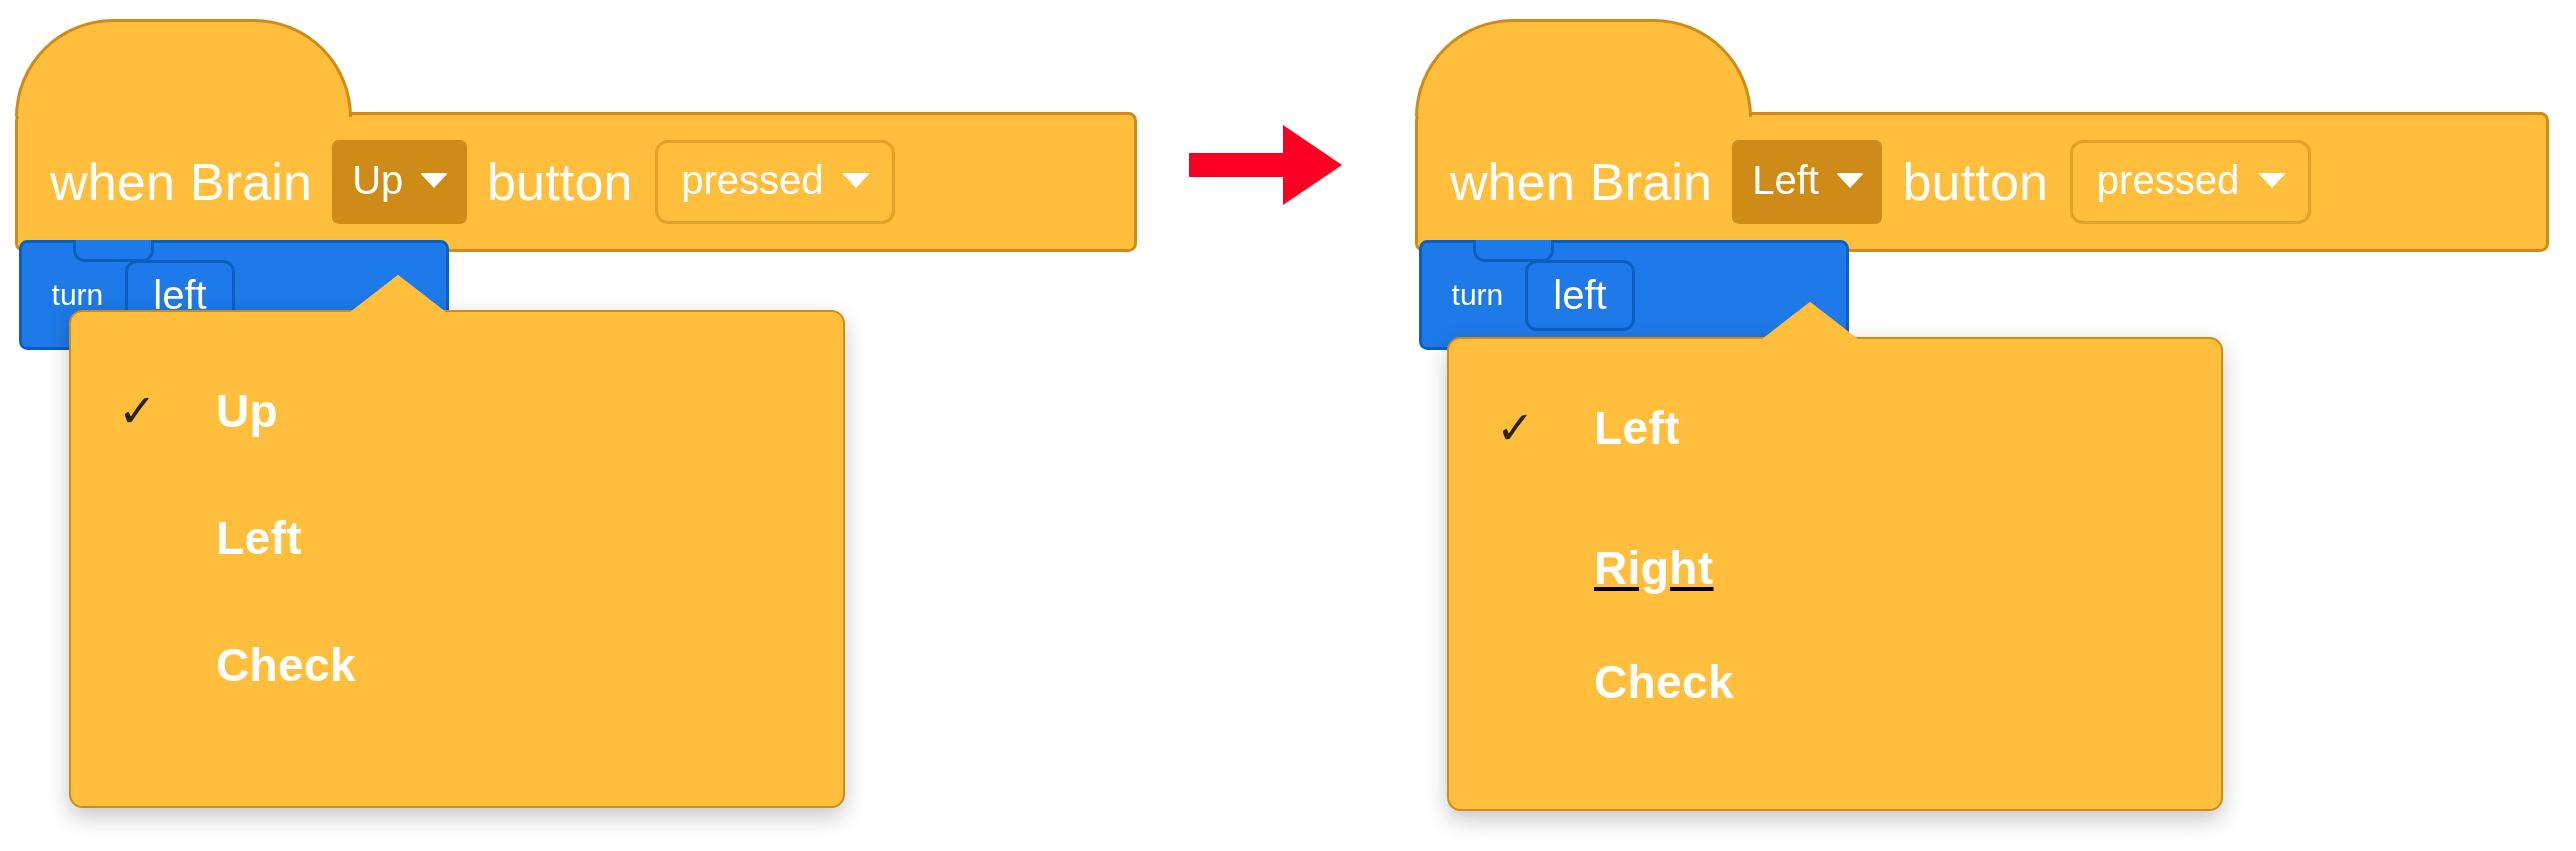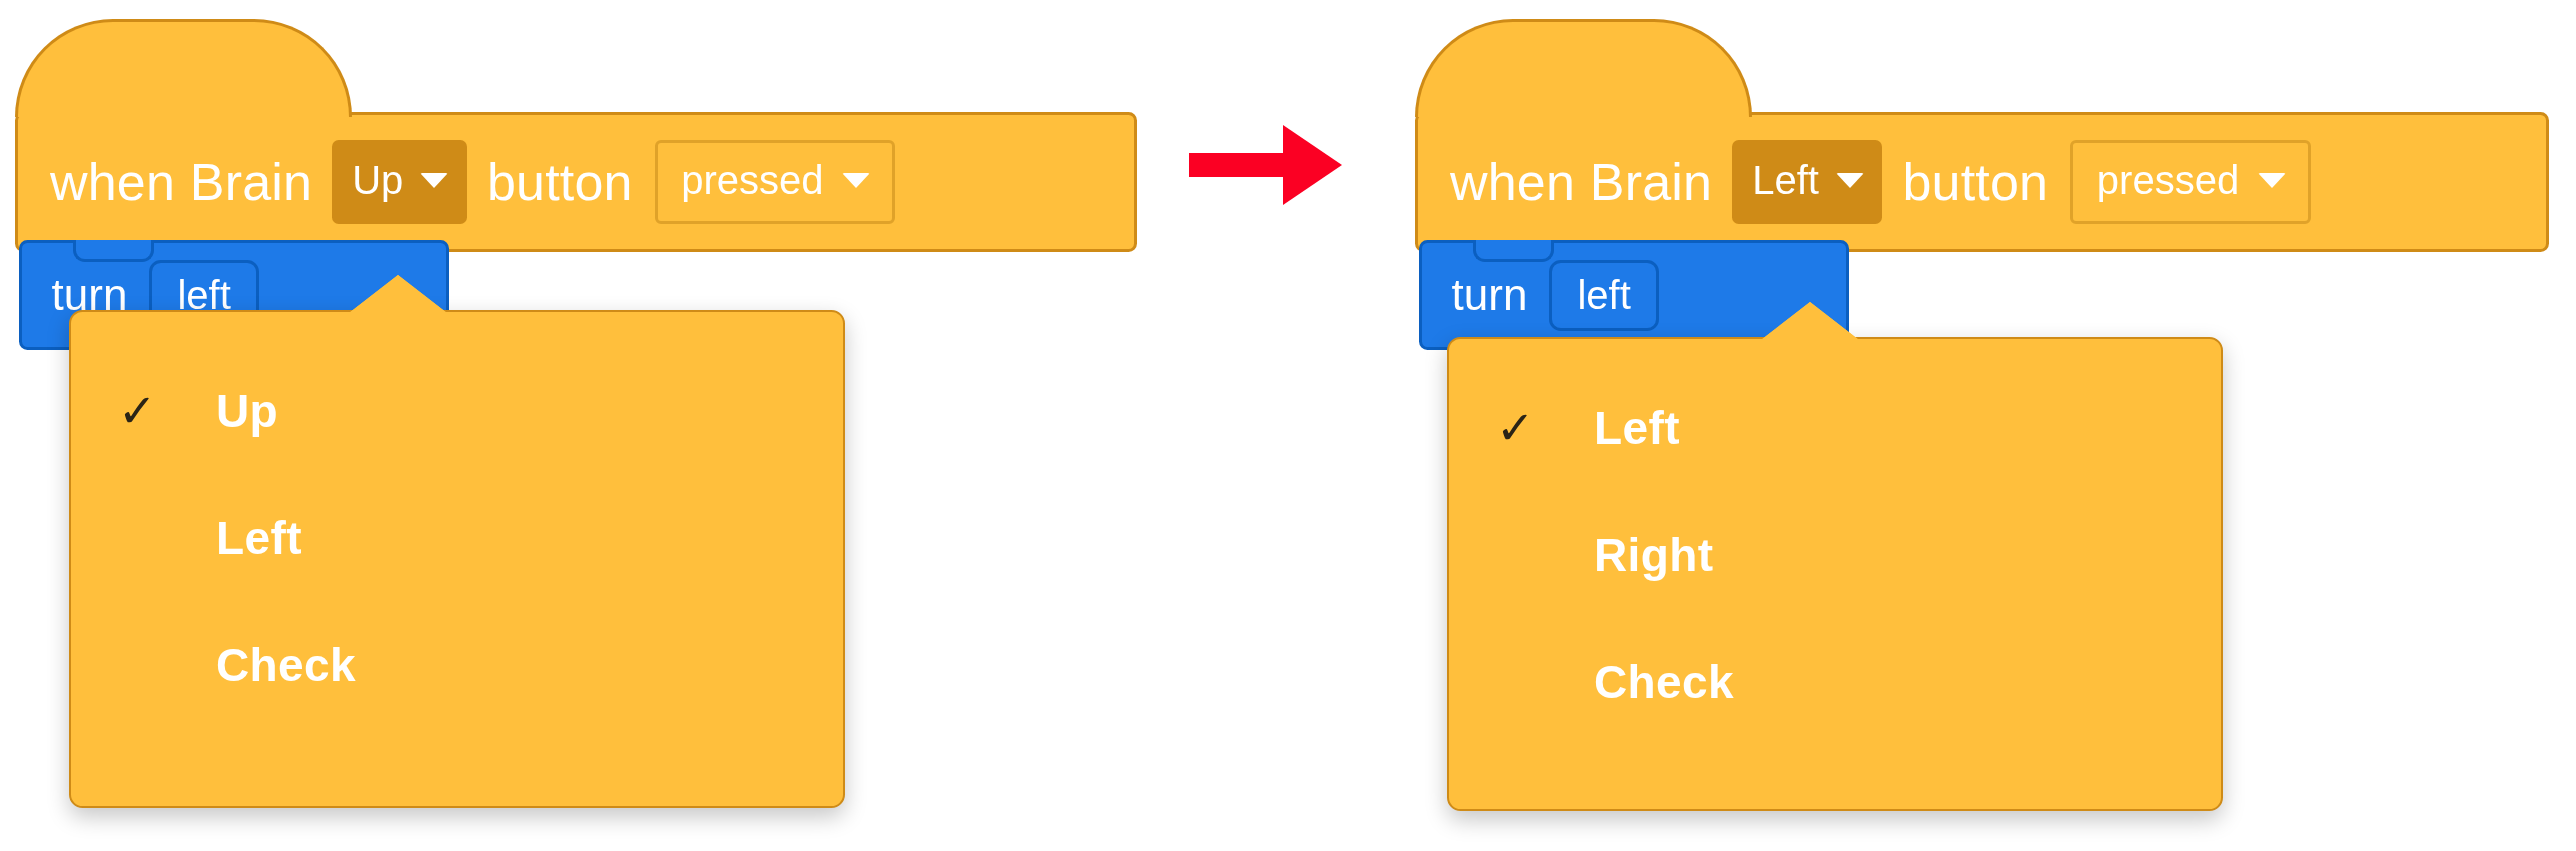--- a/index.html
+++ b/index.html
@@ -49,21 +49,21 @@
 
   
   .field-solid{
     background:#CF8B17;border-radius:6.7px;
     padding:11.8px 18.6px 13.5px 20px;
     display:flex;align-items:center;gap:17px;
     box-sizing:border-box;min-height:84px;
   }
   
   .field-outline{
-    background:transparent;border:3.4px solid #E0A229;border-radius:6px;
+    background:transparent;border:3.4px solid #E0A229;border-radius:13px;
     padding:11.8px 22px 13.5px 23.6px;
     display:flex;align-items:center;gap:18.6px;
     box-sizing:border-box;min-height:84px;
   }
   .field-txt{color:#ffffff;font-size:40px;white-space:nowrap;}
   .caret{
     width:0;height:0;flex:none;
     border-left:14.3px solid transparent;
     border-right:14.3px solid transparent;
     border-top:15px solid #ffffff;
@@ -79,21 +79,21 @@
     box-sizing:border-box;
     display:flex;align-items:center;
     padding-left:30px;gap:22px;
     z-index:5;
   }
   .blue-notch{
     position:absolute;left:51px;top:-3.4px;width:81px;height:22px;
     background:#1E7AE8;border:3.4px solid #0B5FC0;border-top:none;
     border-radius:0 0 11.8px 11.8px;box-sizing:border-box;
   }
-  .blue-txt{color:#ffffff;font-size:44px;white-space:nowrap;}
+  .blue-txt{color:#ffffff;font-size:30px;white-space:nowrap;}
   .blue-field{
     border:3.4px solid #0B5FC0;border-radius:11.8px;background:#1E7AE8;
     padding:10px 25px;color:#ffffff;font-size:40px;box-sizing:border-box;
   }
 
   
   .menu{
     position:absolute;
     background:#FFBF3C;
     border:2.5px solid #CF8B17;
@@ -221,21 +221,21 @@
       </span>
     </div>
   </div>
 
   <div class="menu" style="left:47px;top:337px;width:776px;height:474px;">
     <div class="menu-pointer" style="left:312px;"></div>
     <div class="menu-item" style="top:25px;">
       <span class="menu-check">✓</span>
       <span class="menu-label">Left</span>
     </div>
-    <div class="menu-item" style="top:25px;">
+    <div class="menu-item" style="top:38px;text-decoration:underline;">
       <span class="menu-label">Right</span>
     </div>
     <div class="menu-item" style="top:25px;">
       <span class="menu-label">Check</span>
     </div>
   </div>
 </div>
 
 
 </body></html>

